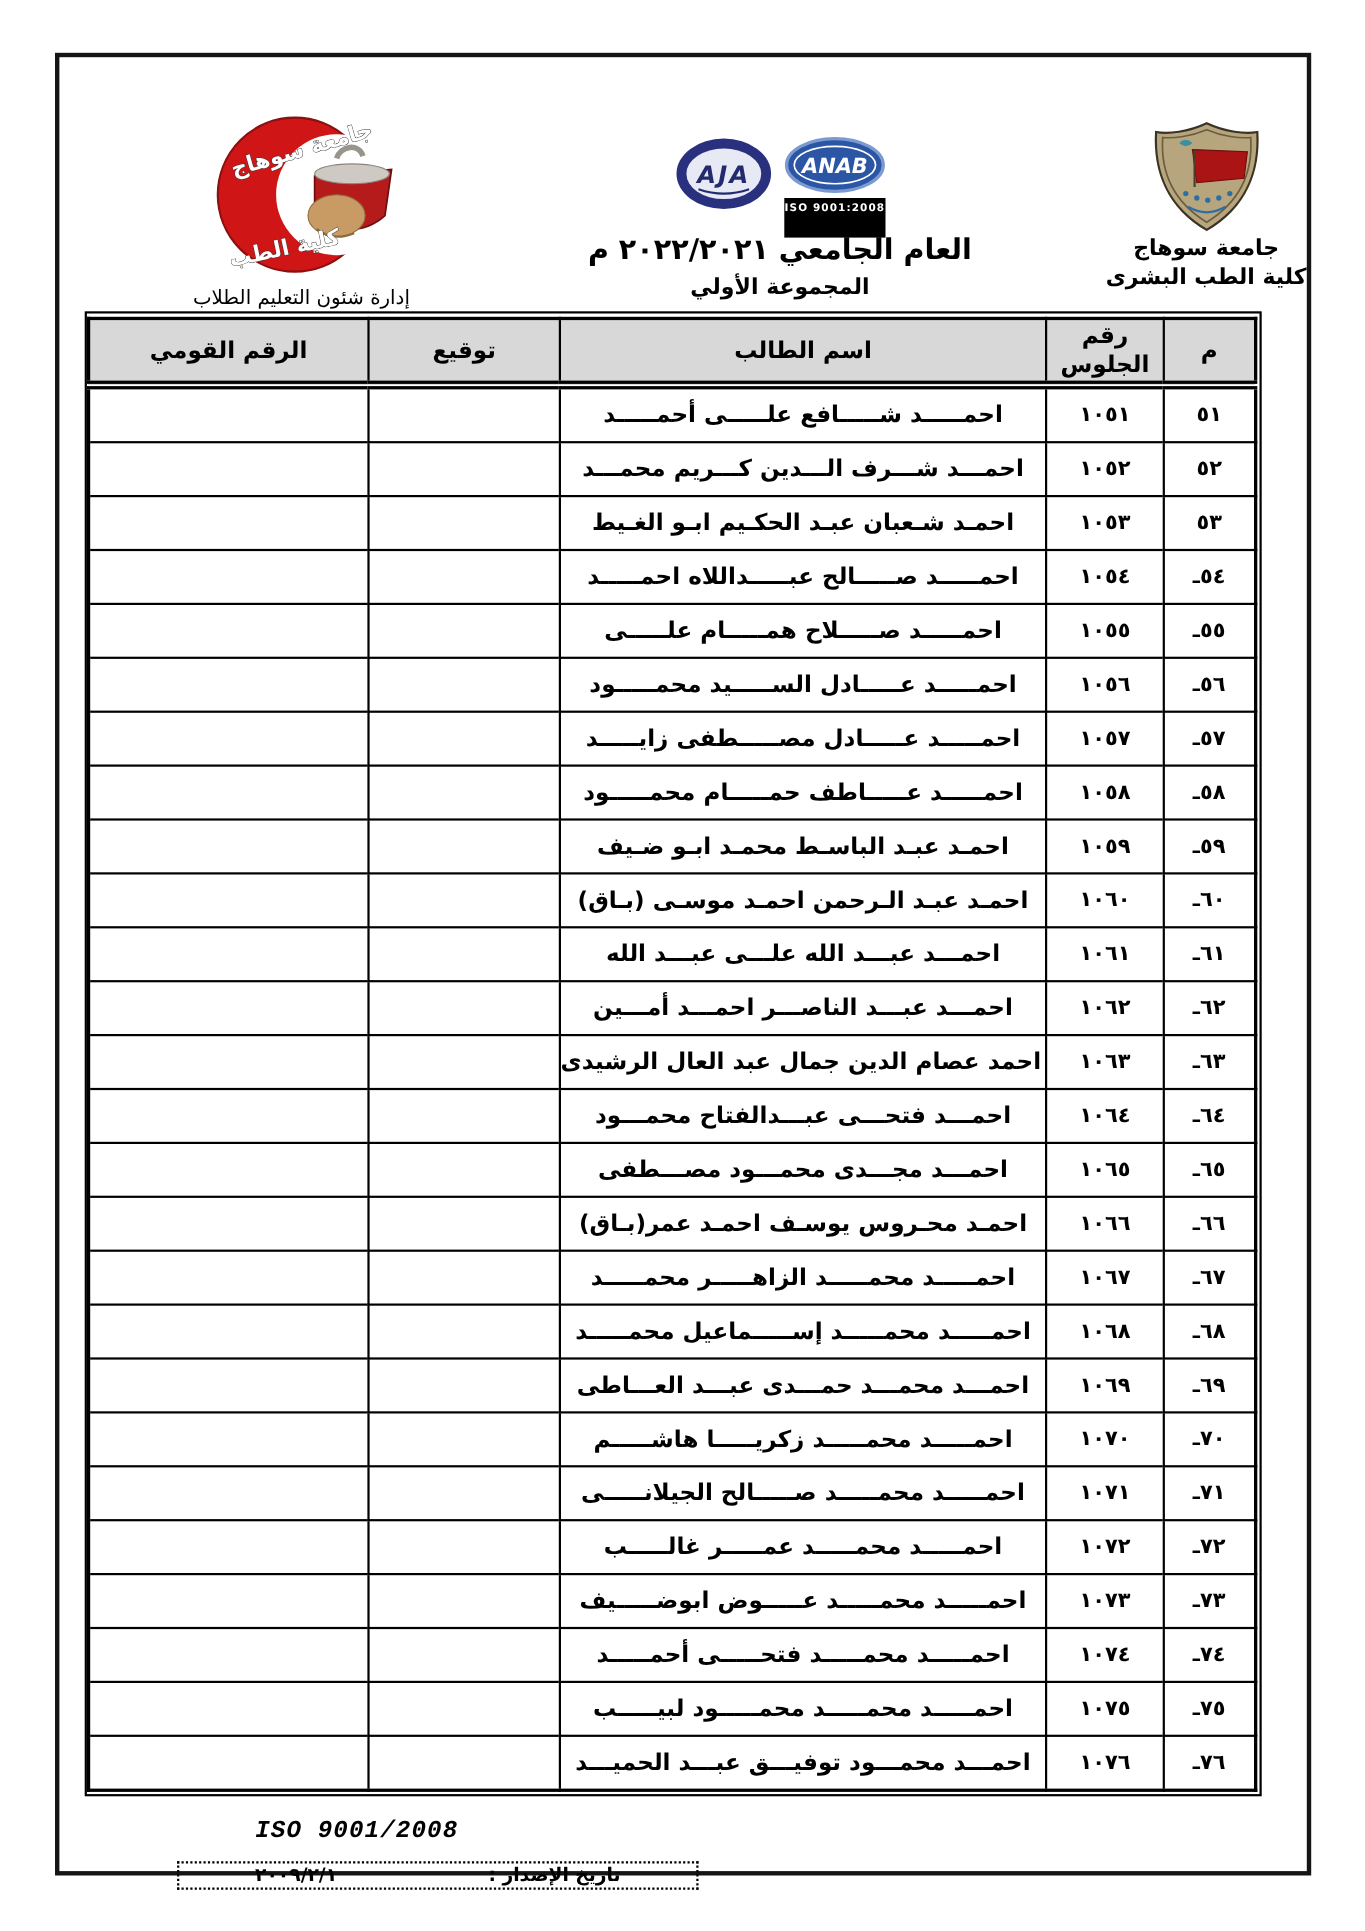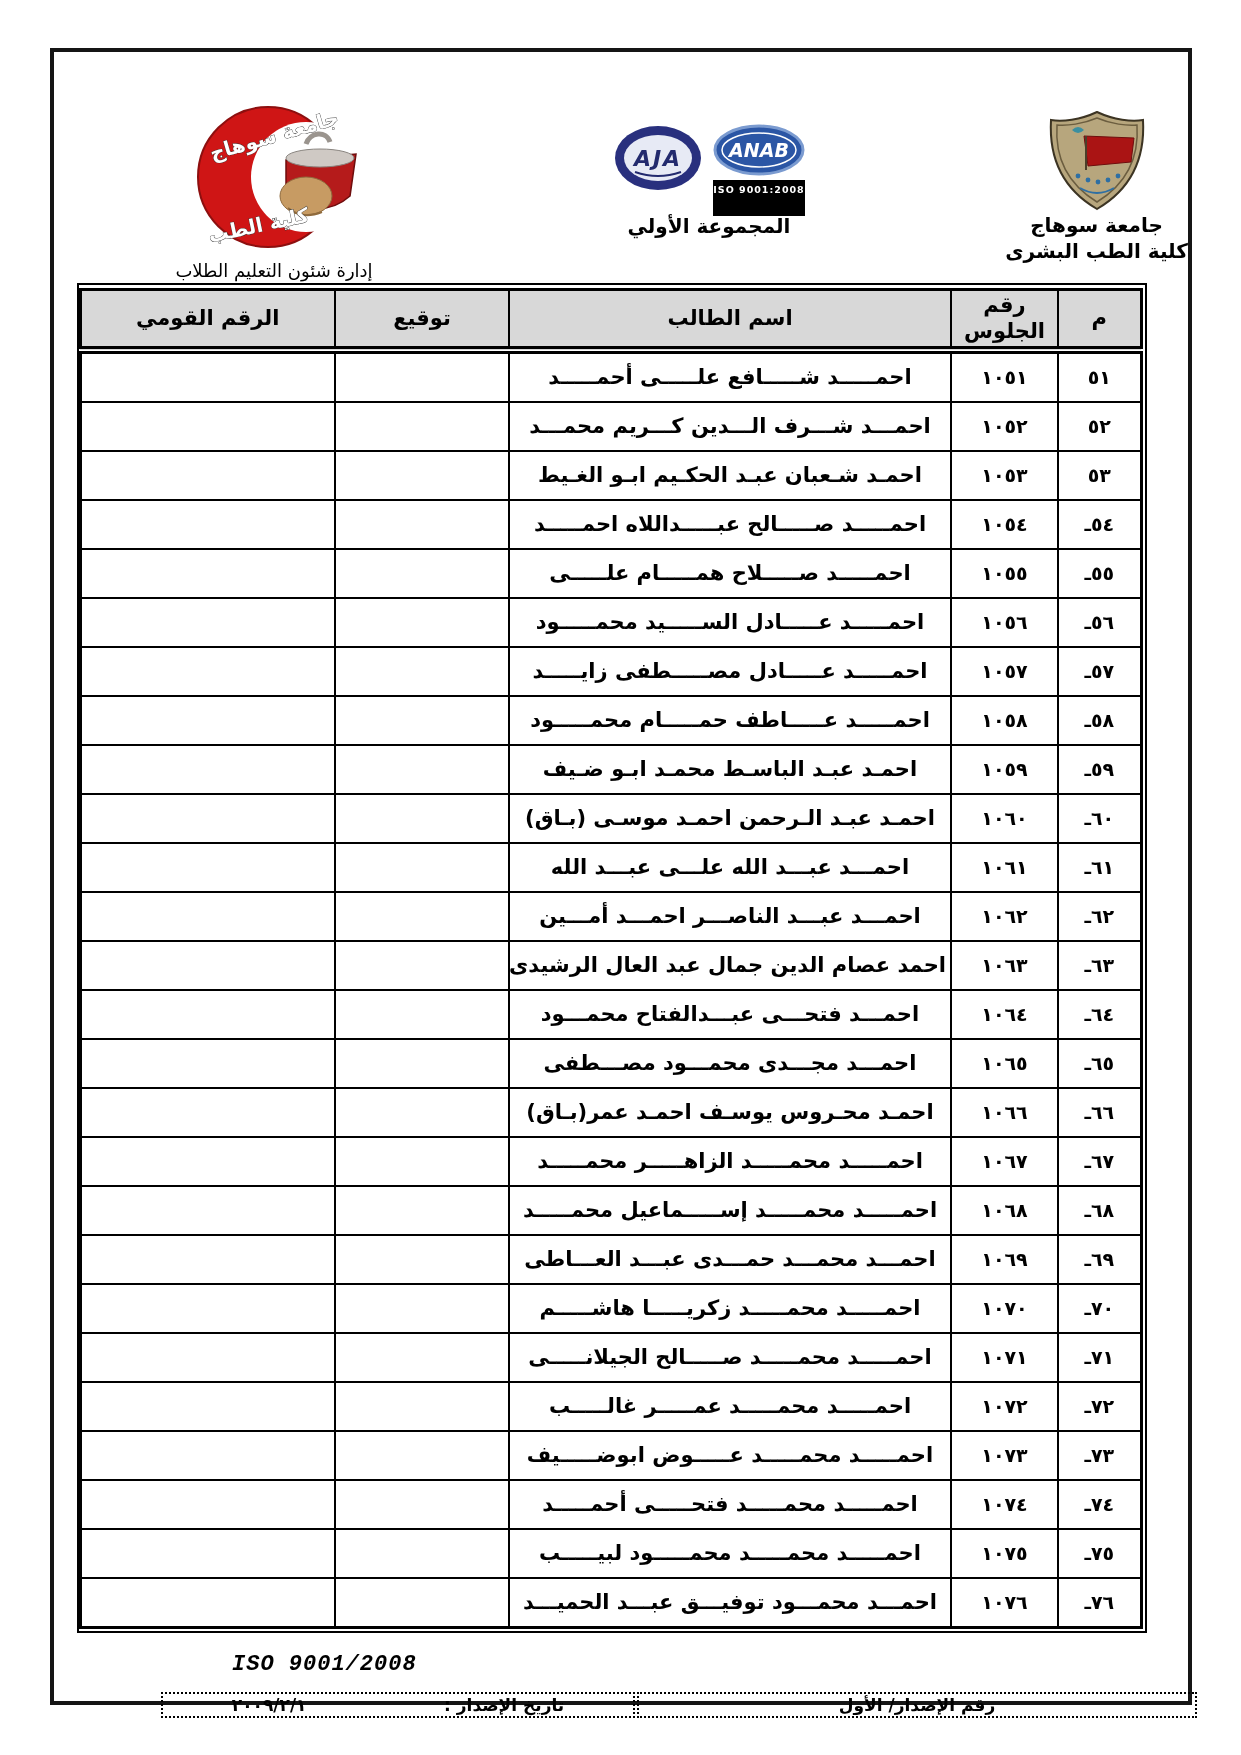--- a/index.html
+++ b/index.html
@@ -94,42 +94,40 @@
         </svg>
         <div class="anab-bar">ISO 9001:2008</div>
       </div>
       <svg width="90" height="68" viewBox="0 0 90 68">
         <ellipse cx="45" cy="34" rx="43" ry="32" fill="#29307e"></ellipse>
         <ellipse cx="45" cy="34" rx="34" ry="23" fill="#e7eaf5"></ellipse>
         <text x="45" y="42" text-anchor="middle" font-size="22" font-style="italic" font-weight="bold" fill="#232a6e" letter-spacing="2">AJA</text>
         <path d="M22 48 Q45 56 68 48" fill="none" stroke="#232a6e" stroke-width="2"></path>
       </svg>
     </div>
+    <div class="title-year">العام الجامعي ٢٠٢٢/٢٠٢١ م</div>
     <div class="title-group">المجموعة الأولي</div>
   </div>
 
   <div class="hdr-left">
     <svg width="212" height="150" viewBox="0 0 212 150">
       <circle cx="100" cy="73" r="70" fill="#cf1515" stroke="#8d0f0f" stroke-width="2"></circle>
       <circle cx="138" cy="73" r="55" fill="#ffffff"></circle>
       <path d="M118 56 L188 50 L182 92 C162 110 132 108 118 92 Z" fill="#b51b1b" stroke="#6e0d0d" stroke-width="1.5"></path>
       <ellipse cx="152" cy="54" rx="34" ry="9" fill="#cfc9c4" stroke="#8a8580" stroke-width="1"></ellipse>
       <path d="M138 40 C142 28 158 26 162 38" fill="none" stroke="#9a948e" stroke-width="5"></path>
       <ellipse cx="138" cy="92" rx="26" ry="19" fill="#c79b63" stroke="#8f6a3c" stroke-width="1"></ellipse>
       <path d="M120 104 q14 12 34 4" fill="none" stroke="#8f6a3c" stroke-width="2"></path>
       <text x="108" y="38" text-anchor="middle" transform="rotate(-16 108 38)" font-size="20" font-weight="bold" fill="#ffffff" stroke="#333333" stroke-width="0.8" paint-order="stroke">جامعة سوهاج</text>
       <text x="92" y="128" text-anchor="middle" transform="rotate(-12 92 128)" font-size="20" font-weight="bold" fill="#ffffff" stroke="#333333" stroke-width="0.8" paint-order="stroke">كلية الطب</text>
     </svg>
     <div class="admin-line">إدارة شئون التعليم الطلاب</div>
     <div class="form-code" dir="ltr">( F - 750 –13 – 17)</div>
   </div>
 
-  <div class="footer-issue-no">
-    <span>رقم الإصدار/ الأول</span>
-  </div>
   <div class="footer-issue-date">
     <span>تاريخ الإصدار :</span>
     <span>٢٠٠٩/٢/١</span>
   </div>
   <div class="iso-label" dir="ltr">ISO 9001/2008</div>
 </div>
 
 <div class="table-outer">
   <table class="roster" dir="rtl">
     <colgroup>

